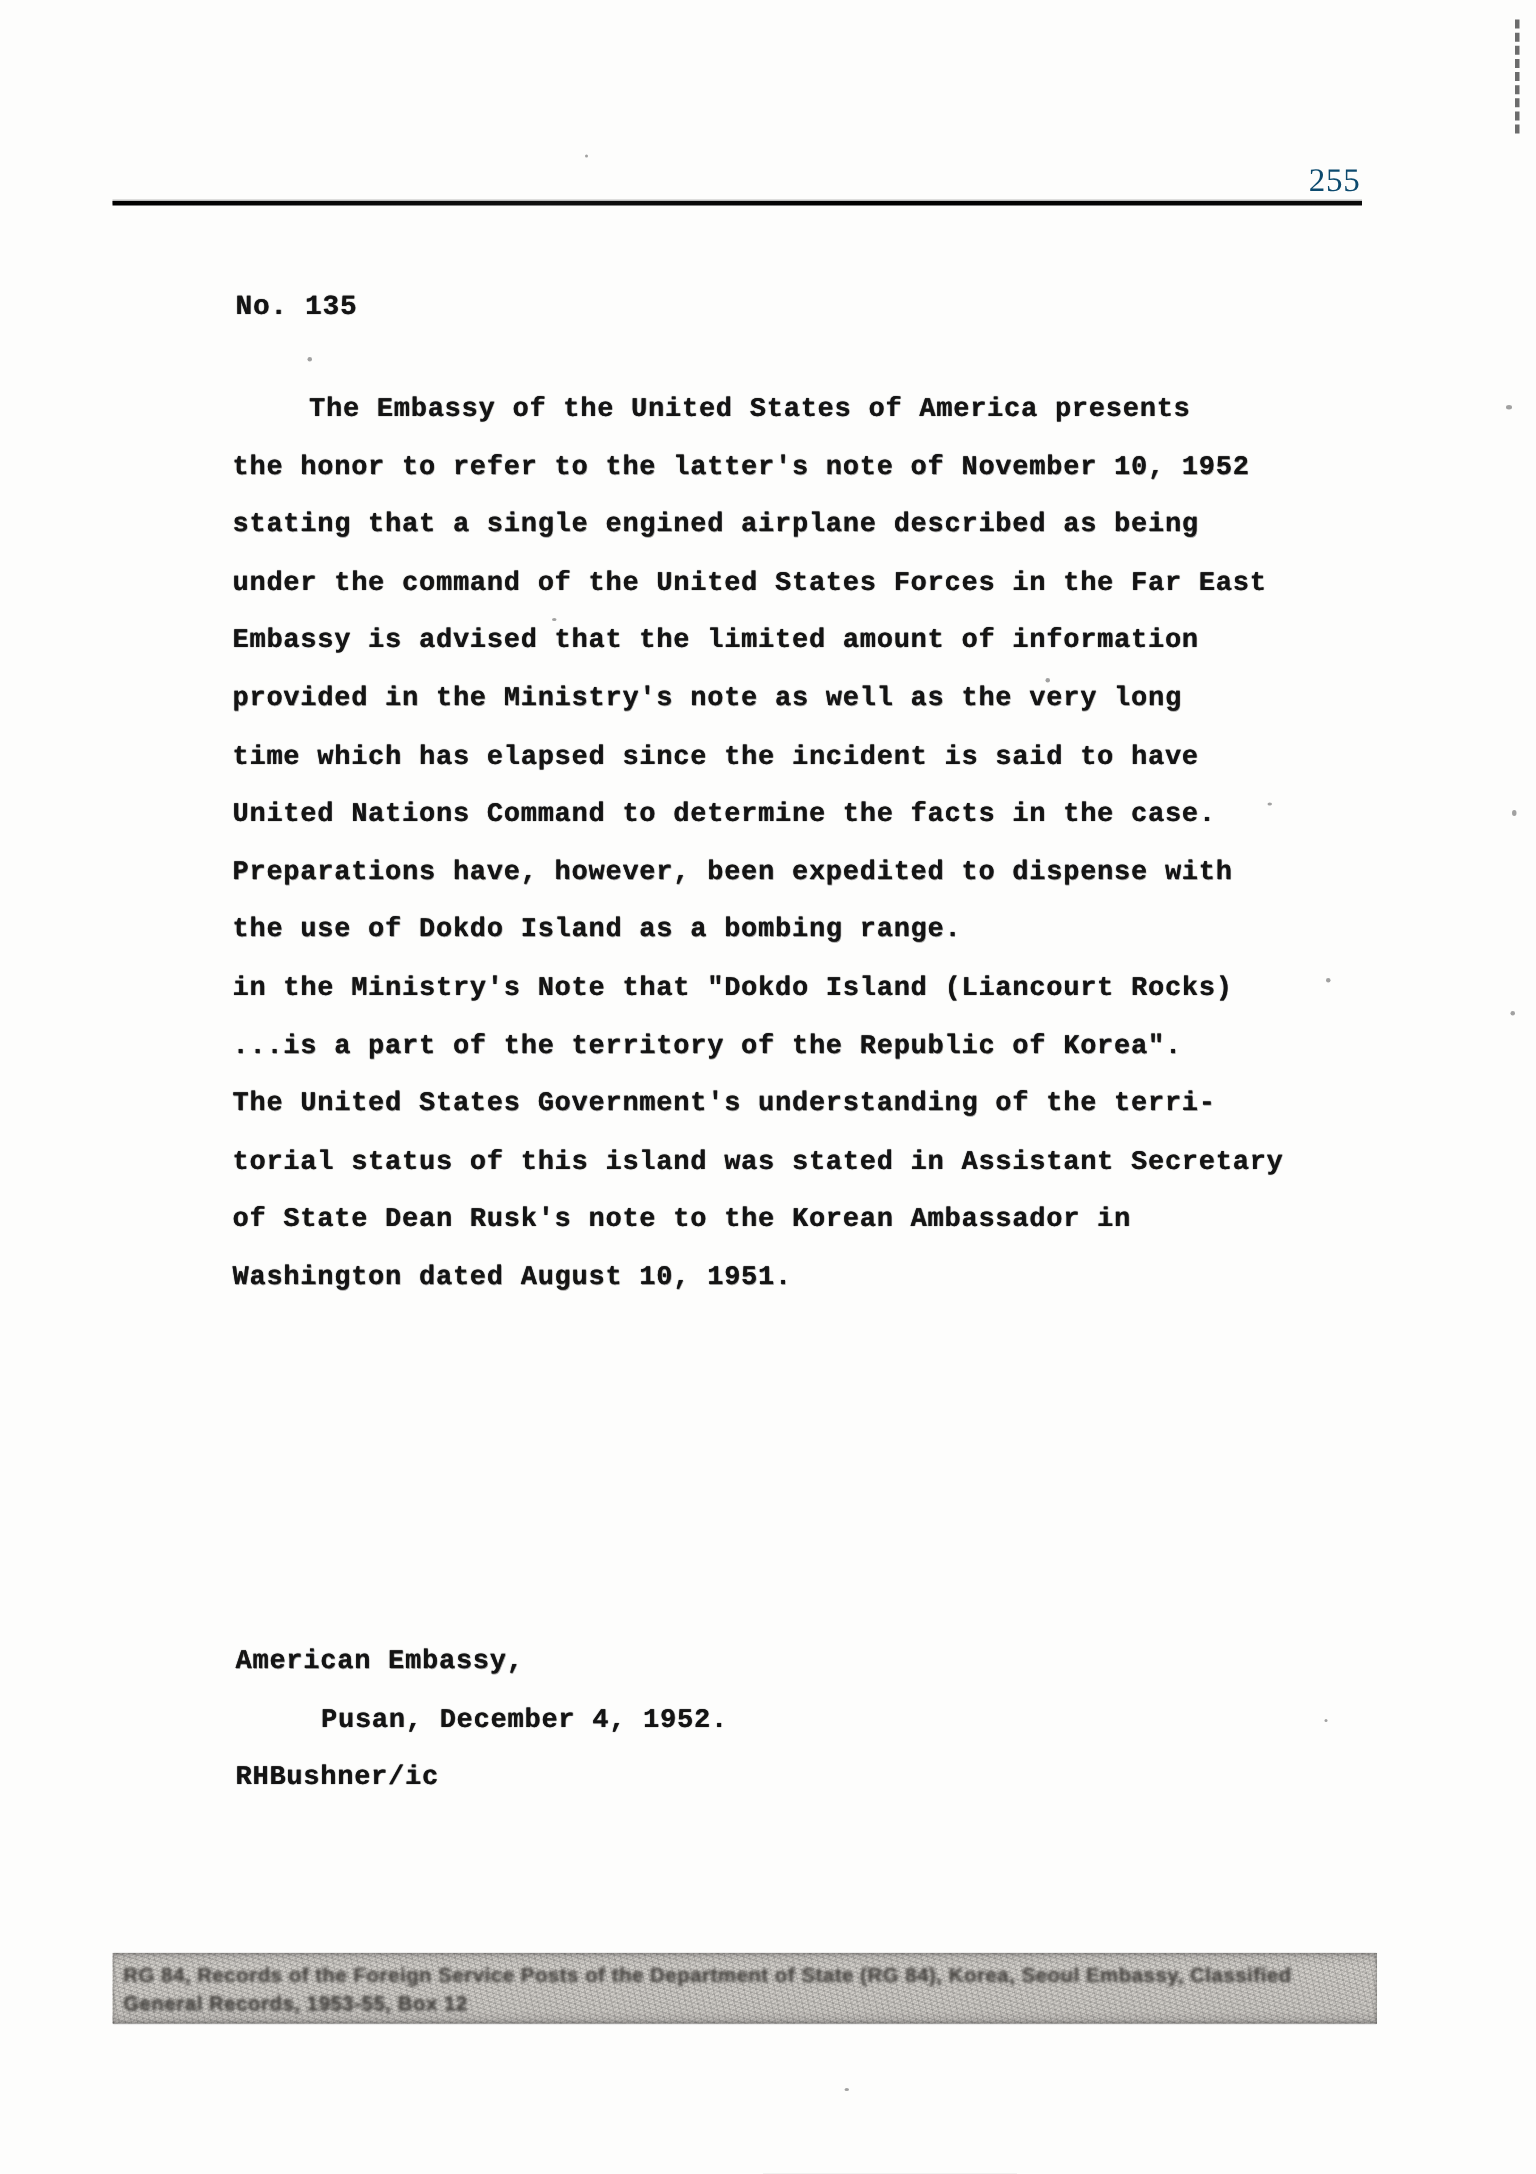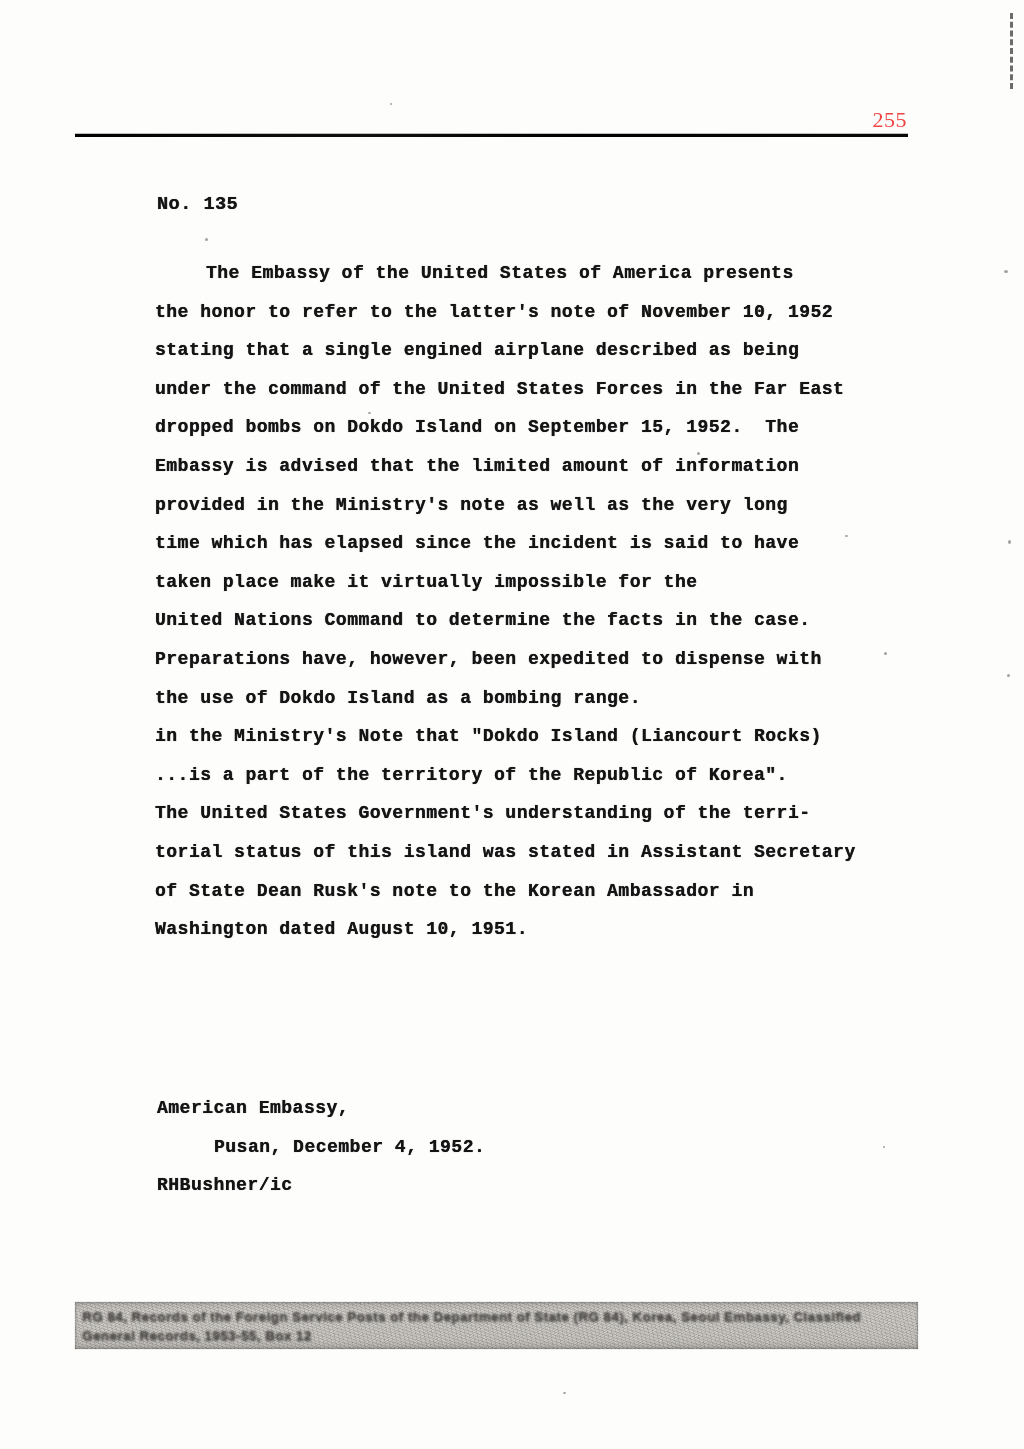--- a/index.html
+++ b/index.html
@@ -12,21 +12,21 @@
     overflow: hidden;
     font-family: "Liberation Mono", monospace;
   }
   
   .page-number {
     position: absolute;
     top: 107px;
     right: 117px;
     font-family: "Liberation Serif", serif;
     font-size: 22px;
-    color: #ef4444;
+    color: #0c4a6e;
     letter-spacing: 0.5px;
     margin-left: 32px;
   }
   .header-rule {
     position: absolute;
     left: 75px;
     top: 134px;
     width: 833px;
     height: 3px;
     background: linear-gradient(90deg, #000 0%, #111 35%, #000 60%, #0a0a0a 100%);
@@ -117,25 +117,23 @@
   <div class="header-rule"></div>
   <div class="edge-dashes"></div>
 
   <div class="ref-no tw">No. 135</div>
 
   <div class="body-block">
     <div class="line tw indent">The Embassy of the United States of America presents</div>
     <div class="line tw">the honor to refer to the latter's note of November 10, 1952</div>
     <div class="line tw">stating that a single engined airplane described as being</div>
     <div class="line tw">under the command of the United States Forces in the Far East</div>
-    <div class="line tw">dropped bombs on Dokdo Island on September 15, 1952.  The</div>
     <div class="line tw">Embassy is advised that the limited amount of information</div>
     <div class="line tw">provided in the Ministry's note as well as the very long</div>
     <div class="line tw">time which has elapsed since the incident is said to have</div>
-    <div class="line tw">taken place make it virtually impossible for the</div>
     <div class="line tw">United Nations Command to determine the facts in the case.</div>
     <div class="line tw">Preparations have, however, been expedited to dispense with</div>
     <div class="line tw">the use of Dokdo Island as a bombing range.</div>
     <div class="line tw">in the Ministry's Note that "Dokdo Island (Liancourt Rocks)</div>
     <div class="line tw">...is a part of the territory of the Republic of Korea".</div>
     <div class="line tw">The United States Government's understanding of the terri-</div>
     <div class="line tw">torial status of this island was stated in Assistant Secretary</div>
     <div class="line tw">of State Dean Rusk's note to the Korean Ambassador in</div>
     <div class="line tw">Washington dated August 10, 1951.</div>
   </div>

